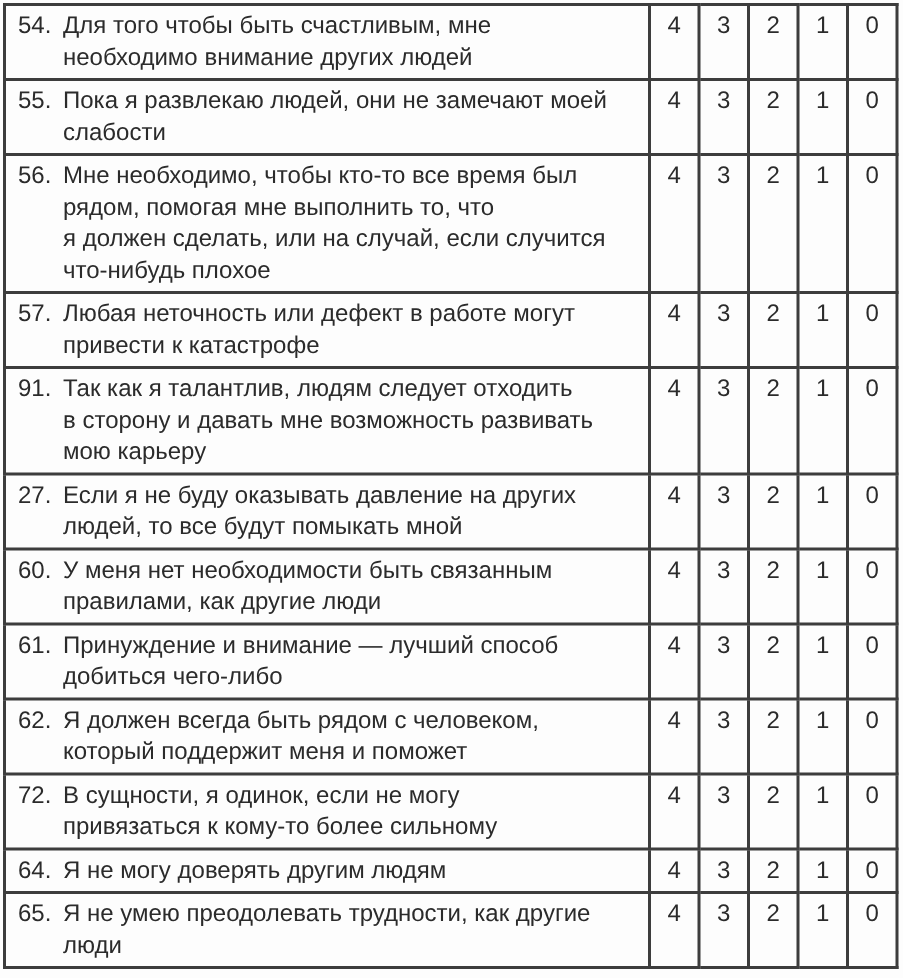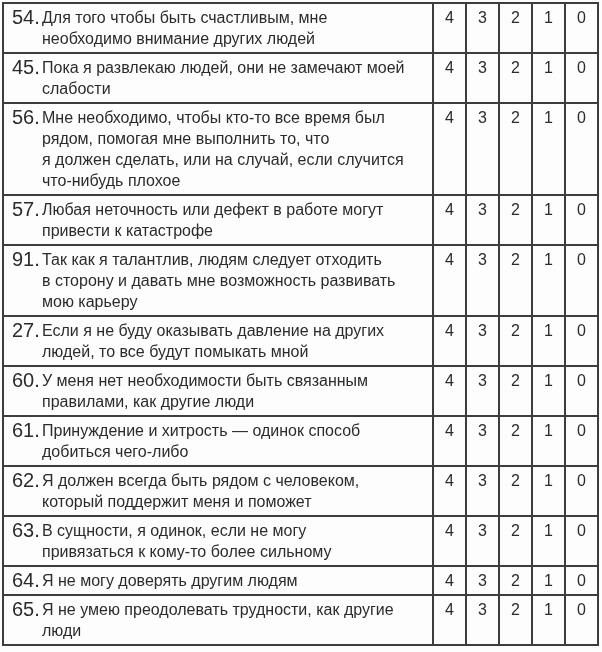--- a/index.html
+++ b/index.html
@@ -29,21 +29,21 @@
   }
   td.qcell {
     padding: 3px 4px 3px 8px;
   }
   .qwrap {
     display: flex;
     align-items: flex-start;
   }
   .qnum {
     flex: 0 0 30px;
-    font-size: 20px;
+    font-size: 16px;
     line-height: 21px;
   }
   .qtext {
     flex: 1 1 auto;
     font-size: 16px;
     line-height: 21px;
     white-space: pre-line;
   }
   td.scell {
     width: 33px;
@@ -70,21 +70,21 @@
     </td>
     <td class="scell">4</td>
     <td class="scell">3</td>
     <td class="scell">2</td>
     <td class="scell">1</td>
     <td class="scell">0</td>
   </tr>
         <tr class="qrow">
     <td class="qcell">
       <div class="qwrap">
-        <span class="qnum">45.</span>
+        <span class="qnum">55.</span>
         <span class="qtext">Пока я развлекаю людей, они не замечают моей
 слабости</span>
       </div>
     </td>
     <td class="scell">4</td>
     <td class="scell">3</td>
     <td class="scell">2</td>
     <td class="scell">1</td>
     <td class="scell">0</td>
   </tr>
@@ -158,21 +158,21 @@
     <td class="scell">4</td>
     <td class="scell">3</td>
     <td class="scell">2</td>
     <td class="scell">1</td>
     <td class="scell">0</td>
   </tr>
         <tr class="qrow">
     <td class="qcell">
       <div class="qwrap">
         <span class="qnum">61.</span>
-        <span class="qtext">Принуждение и хитрость — одинок способ
+        <span class="qtext">Принуждение и внимание — лучший способ
 добиться чего-либо</span>
       </div>
     </td>
     <td class="scell">4</td>
     <td class="scell">3</td>
     <td class="scell">2</td>
     <td class="scell">1</td>
     <td class="scell">0</td>
   </tr>
         <tr class="qrow">
@@ -185,21 +185,21 @@
     </td>
     <td class="scell">4</td>
     <td class="scell">3</td>
     <td class="scell">2</td>
     <td class="scell">1</td>
     <td class="scell">0</td>
   </tr>
         <tr class="qrow">
     <td class="qcell">
       <div class="qwrap">
-        <span class="qnum">63.</span>
+        <span class="qnum">72.</span>
         <span class="qtext">В сущности, я одинок, если не могу
 привязаться к кому-то более сильному</span>
       </div>
     </td>
     <td class="scell">4</td>
     <td class="scell">3</td>
     <td class="scell">2</td>
     <td class="scell">1</td>
     <td class="scell">0</td>
   </tr>

